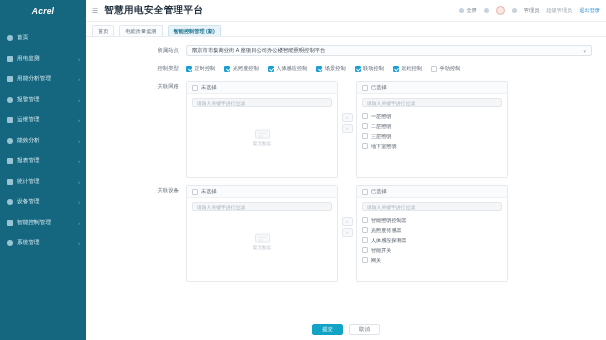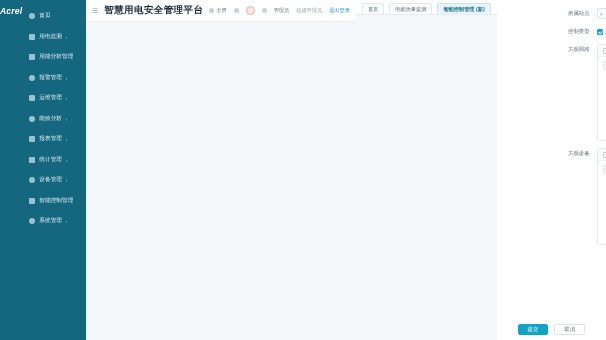--- a/index.html
+++ b/index.html
@@ -7,21 +7,21 @@
     width: 606px; height: 340px;
     font-family: "Liberation Sans", sans-serif;
     background: #ffffff; overflow: hidden;
   }
   #app { display: flex; width: 606px; height: 340px; }
 
   
   .sidebar {
     width: 86px; height: 340px; flex: 0 0 86px;
     background: #15677f; color: #dbeaf0;
-    display: flex; flex-direction: row;
+    display: flex; flex-direction: column;
   }
   .logo-bar {
     height: 22px; display: flex; align-items: center; justify-content: center;
     background: #15677f;
   }
   .logo-text {
     font-size: 8.5px; font-weight: bold; font-style: italic;
     color: #ffffff; letter-spacing: .2px;
   }
   .nav { padding-top: 6px; display: flex; flex-direction: column; }
@@ -36,21 +36,21 @@
   .nav-ico.dot { border-radius: 50%; }
   .nav-label {
     font-size: 5.6px; color: #e2eff4; white-space: nowrap;
     letter-spacing: .1px;
   }
   .nav-caret {
     position: absolute; right: 6px; font-size: 5px; color: #8fb9c8;
   }
 
   
-  .main { flex: 1; display: flex; background: #f4f7fa; min-width: 0; }
+  .main { flex: 1; display: flex; flex-direction: column; background: #f4f7fa; min-width: 0; }
 
   .topbar {
     height: 22px; background: #ffffff; display: flex; align-items: center;
     padding: 0 6px; gap: 6px; border-bottom: 1px solid #eef1f4;
   }
   .collapse-icon { font-size: 7px; color: #8f99a6; }
   .app-title {
     font-size: 9.5px; font-weight: bold; color: #1b2a38; letter-spacing: .4px;
   }
   .topbar-right {

